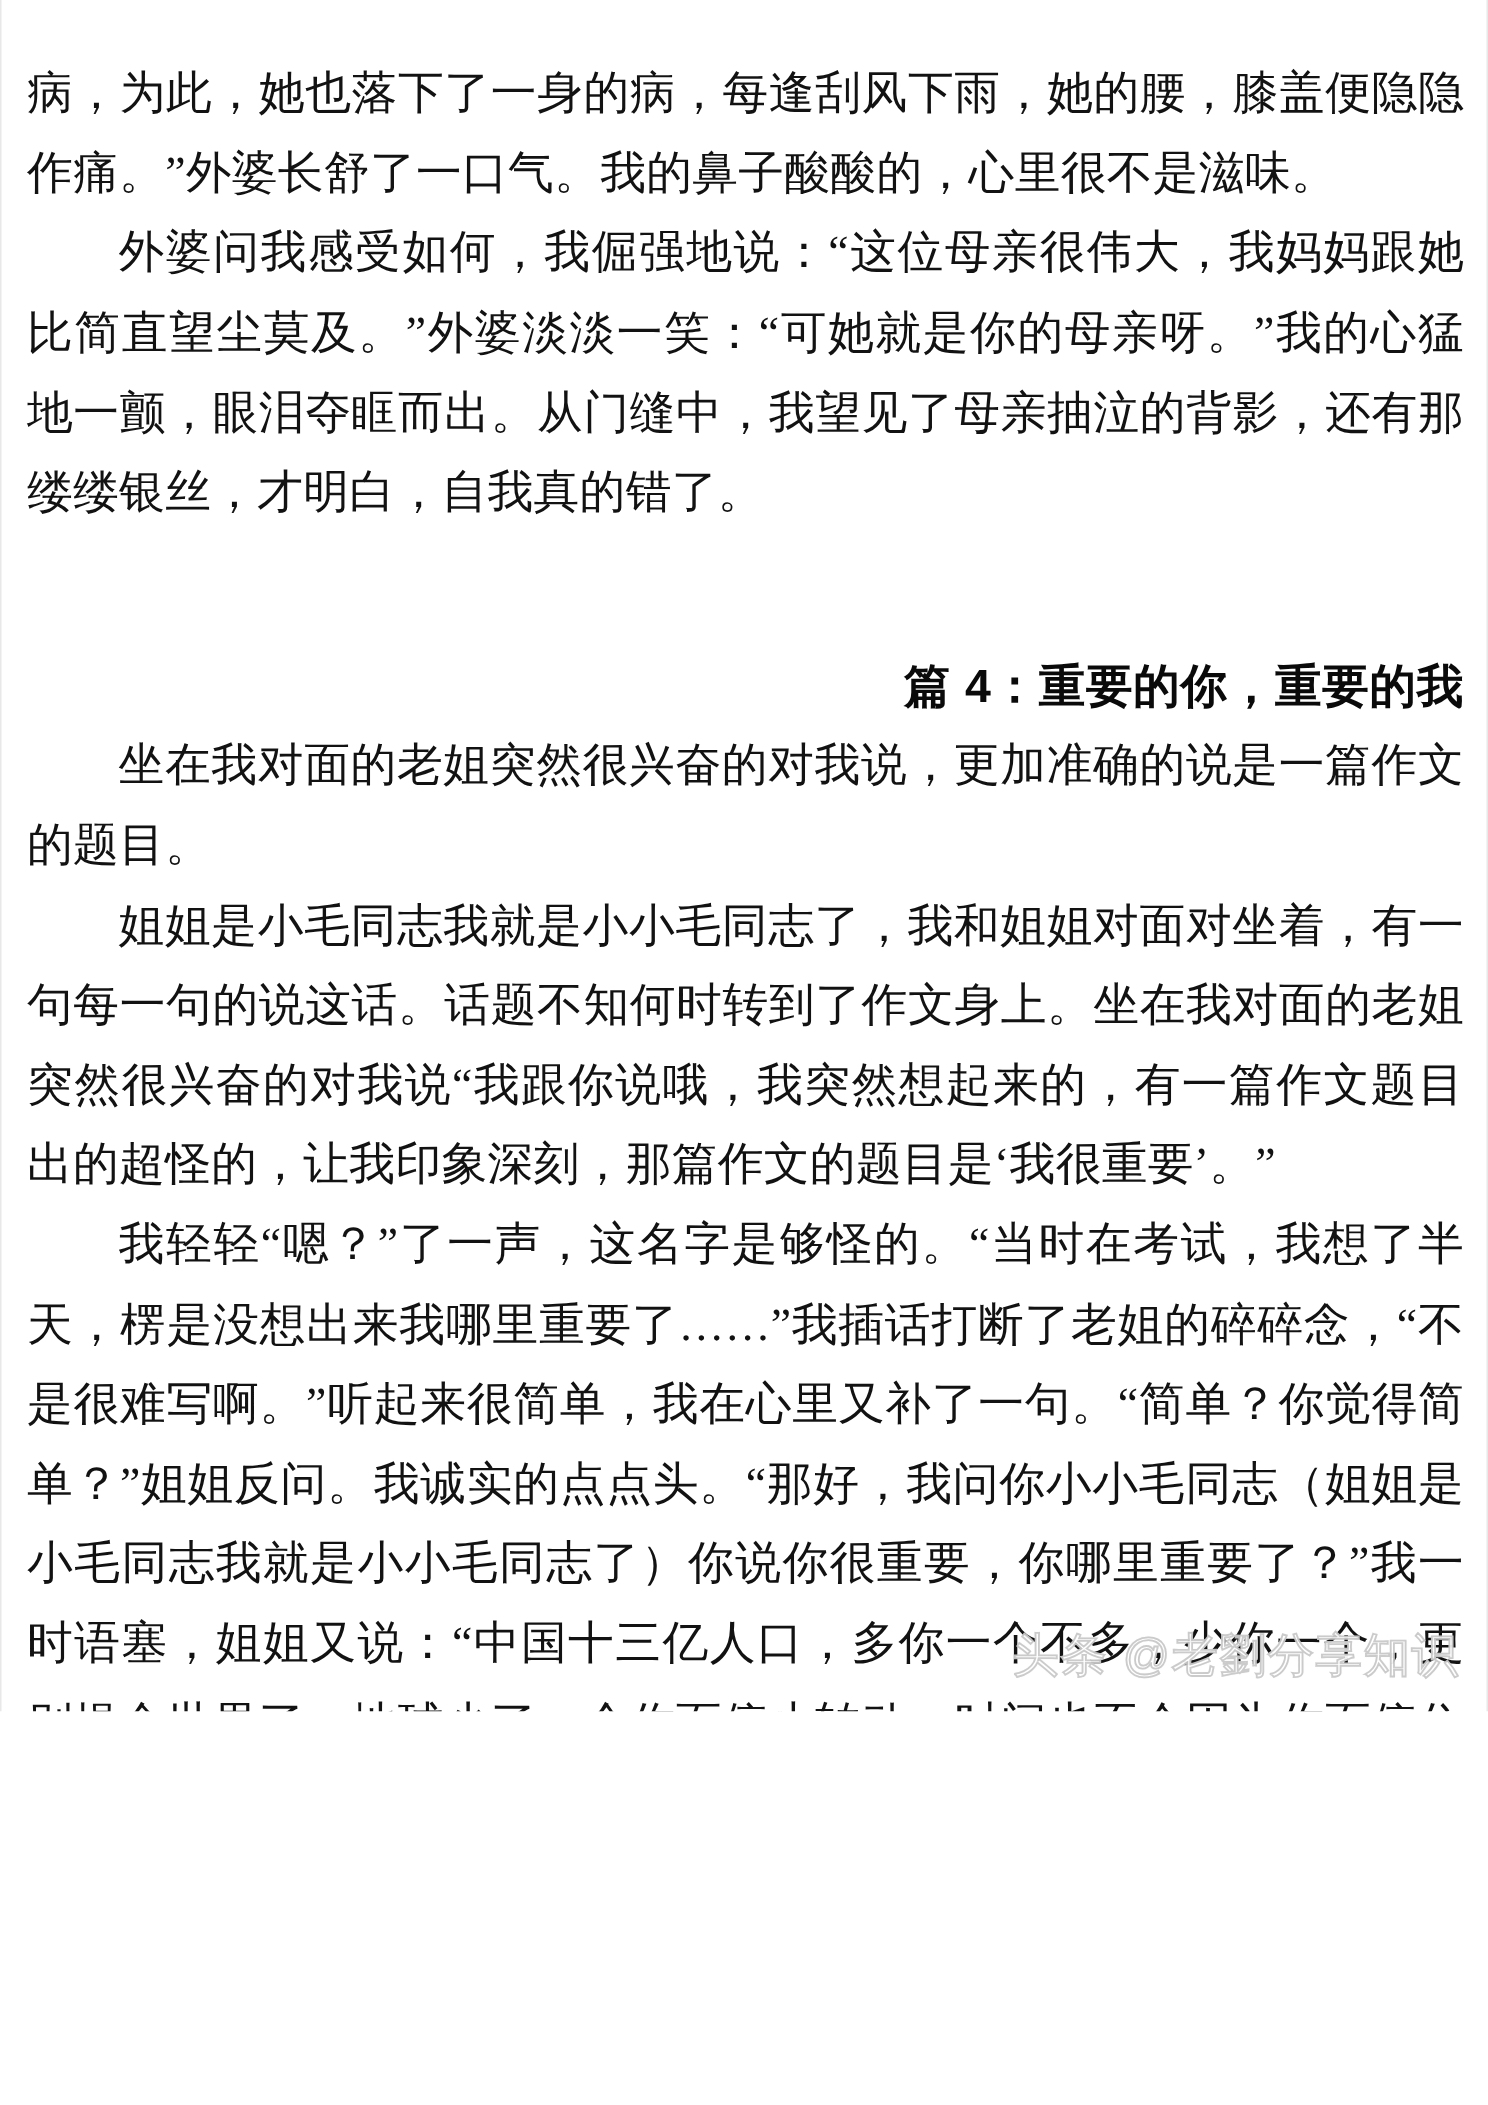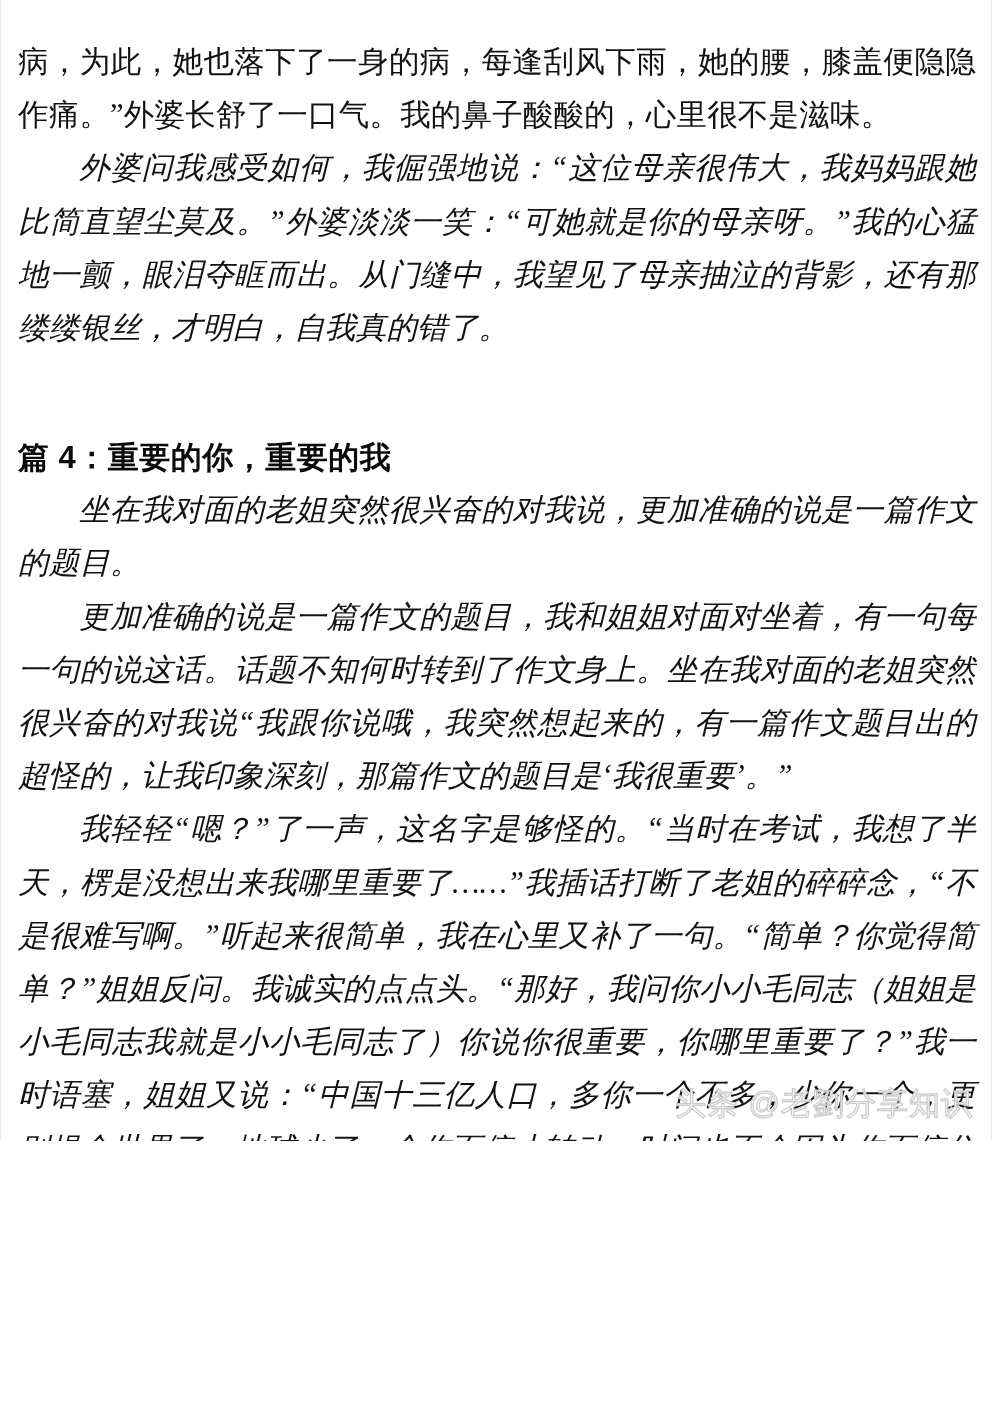--- a/index.html
+++ b/index.html
@@ -35,31 +35,30 @@
     color: #121212;
     text-align: justify;
     text-align-last: left;
     text-justify: inter-character;
     letter-spacing: 0.2px;
     word-break: break-all;
     -webkit-font-smoothing: antialiased;
   }
   p.indent {
     text-indent: 61px;
-    font-style: italic;
   }
   h2.section-heading {
     margin: 0;
     padding: 0;
     font-family: "Liberation Sans", "DejaVu Sans", sans-serif;
     font-weight: bold;
     font-size: 31px;
     line-height: 53px;
     color: #0a0a0a;
-    text-align: left;
+    text-align: right;
     letter-spacing: 0.5px;
   }
   .spacer-lg { height: 76px; }
   .spacer-md { height: 36px; }
   .watermark {
     position: absolute;
     right: 18px;
     bottom: 18px;
     font-family: "Liberation Sans", "DejaVu Sans", sans-serif;
     font-size: 31px;
@@ -85,20 +84,20 @@
 
     <p class="body-text indent">外婆问我感受如何，我倔强地说：“这位母亲很伟大，我妈妈跟她比简直望尘莫及。”外婆淡淡一笑：“可她就是你的母亲呀。”我的心猛地一颤，眼泪夺眶而出。从门缝中，我望见了母亲抽泣的背影，还有那缕缕银丝，才明白，自我真的错了。</p>
 
 
     <div class="spacer-lg"></div>
 
     <h2 class="section-heading">篇 4：重要的你，重要的我</h2>
 
     <p class="body-text indent">坐在我对面的老姐突然很兴奋的对我说，更加准确的说是一篇作文的题目。</p>
 
-    <p class="body-text indent">更加准确的说是一篇作文的题目，我和姐姐对面对坐着，有一句每一句的说这话。话题不知何时转到了作文身上。坐在我对面的老姐突然很兴奋的对我说“我跟你说哦，我突然想起来的，有一篇作文题目出的超怪的，让我印象深刻，那篇作文的题目是‘我很重要’。”</p>
+    <p class="body-text indent">姐姐是小毛同志我就是小小毛同志了，我和姐姐对面对坐着，有一句每一句的说这话。话题不知何时转到了作文身上。坐在我对面的老姐突然很兴奋的对我说“我跟你说哦，我突然想起来的，有一篇作文题目出的超怪的，让我印象深刻，那篇作文的题目是‘我很重要’。”</p>
 
     <p class="body-text indent">我轻轻“嗯？”了一声，这名字是够怪的。“当时在考试，我想了半天，楞是没想出来我哪里重要了……”我插话打断了老姐的碎碎念，“不是很难写啊。”听起来很简单，我在心里又补了一句。“简单？你觉得简单？”姐姐反问。我诚实的点点头。“那好，我问你小小毛同志（姐姐是小毛同志我就是小小毛同志了）你说你很重要，你哪里重要了？”我一时语塞，姐姐又说：“中国十三亿人口，多你一个不多，少你一个，更别提全世界了；地球少了一个你而停止转动；时间也不会因为你而停住脚步；</p>
 
   </div>
 
   <div class="watermark">头条 @老劉分享知识</div>
 </div>
 
 </body></html>

